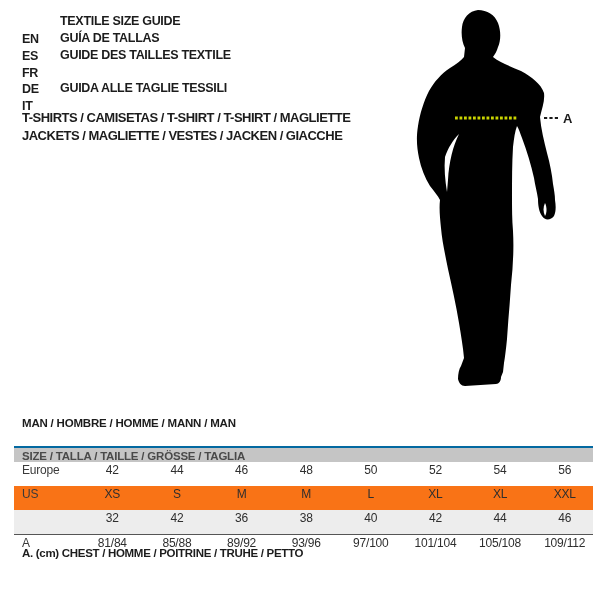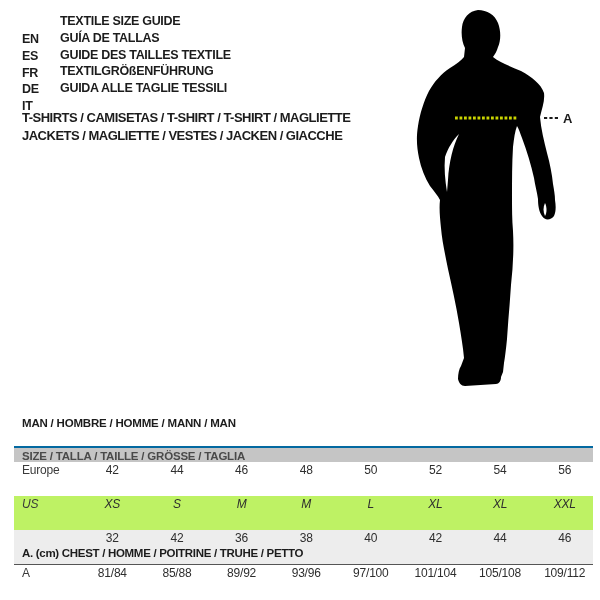--- a/index.html
+++ b/index.html
@@ -43,21 +43,21 @@
 
   
   .size-table { position: absolute; left: 14px; top: 446px; width: 579px; }
   .table-header {
     height: 16px; line-height: 16px;
     padding-left: 8px;
     font-size: 11.5px; font-weight: 600; letter-spacing: -0.2px;
     color: #4a4a4a;
     border-top: 2px solid #0369a1;
   }
-  .table-row { display: grid; grid-template-columns: 62px repeat(8, 1fr); height: 34px; gap: 8px; }
+  .table-row { display: grid; grid-template-columns: 62px repeat(8, 1fr); height: 24px; gap: 8px; }
   .table-row.divider { border-top: 1px solid #555555; }
   .cell {
     font-size: 12px; color: #2e2e2e; letter-spacing: -0.2px;
     line-height: 16px; text-align: center; overflow: hidden;
   }
   .cell.label { text-align: left; padding-left: 8px; color: #3a3a3a; }
 
   
   .footnote {
     position: absolute; left: 22px; top: 547px;
@@ -75,21 +75,20 @@
     <div class="lang-row">
       <span class="lang-code">ES</span>
       <span class="lang-label">GUÍA DE TALLAS</span>
     </div>
     <div class="lang-row">
       <span class="lang-code">FR</span>
       <span class="lang-label">GUIDE DES TAILLES TEXTILE</span>
     </div>
     <div class="lang-row">
       <span class="lang-code">DE</span>
-      <span class="lang-label">TEXTILGRÖßENFÜHRUNG</span>
     </div>
     <div class="lang-row">
       <span class="lang-code">IT</span>
       <span class="lang-label">GUIDA ALLE TAGLIE TESSILI</span>
     </div>
   </div>
 
 <div class="categories">
   <div class="cat-line">T-SHIRTS / CAMISETAS / T-SHIRT / T-SHIRT / MAGLIETTE</div>
   <div class="cat-line">JACKETS / MAGLIETTE / VESTES / JACKEN / GIACCHE</div>
@@ -171,21 +170,21 @@
         <div class="cell label">Europe</div>
         <div class="cell">42</div>
         <div class="cell">44</div>
         <div class="cell">46</div>
         <div class="cell">48</div>
         <div class="cell">50</div>
         <div class="cell">52</div>
         <div class="cell">54</div>
         <div class="cell">56</div>
       </div>
-      <div class="table-row" style="background: #bef264; font-style: italic;">
+      <div class="table-row" style="background: #f97316;">
         <div class="cell label">US</div>
         <div class="cell">XS</div>
         <div class="cell">S</div>
         <div class="cell">M</div>
         <div class="cell">M</div>
         <div class="cell">L</div>
         <div class="cell">XL</div>
         <div class="cell">XL</div>
         <div class="cell">XXL</div>
       </div>

